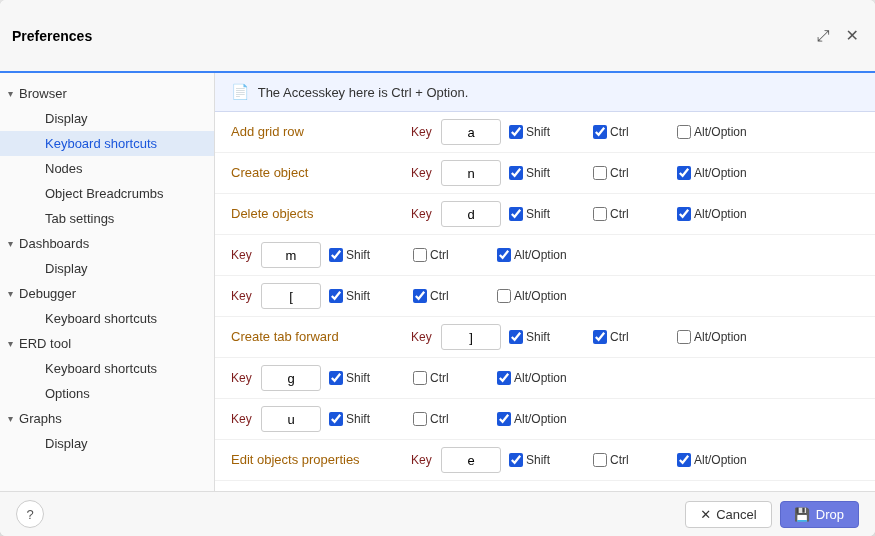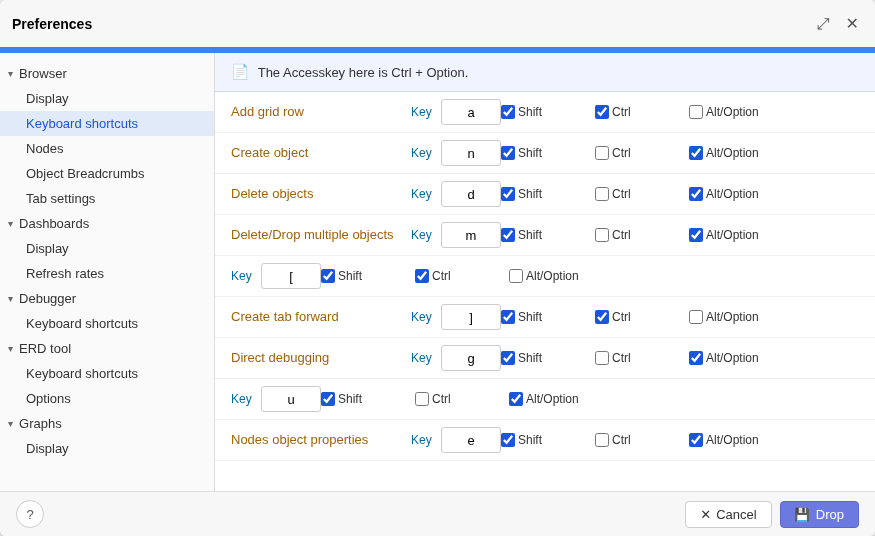--- a/index.html
+++ b/index.html
@@ -1,36 +1,36 @@
 <!DOCTYPE html>
 <html><head>
   <meta charset="utf-8">
   <style>
     * { box-sizing: border-box; margin: 0; padding: 0; }
     body { font-family: -apple-system, BlinkMacSystemFont, 'Segoe UI', sans-serif; font-size: 13px; background: #f0f0f0; display: flex; align-items: center; justify-content: center; width: 875px; height: 536px; }
     .dialog { width: 875px; height: 536px; background: #fff; border-radius: 6px; box-shadow: 0 4px 24px rgba(0,0,0,0.25); display: flex; flex-direction: column; overflow: hidden; }
-    .dialog-header { display: flex; align-items: center; justify-content: space-between; padding: 12px 12px; border-bottom: 6px solid #3b82f6; background: #f7f7f7; }
+    .dialog-header { display: flex; align-items: center; justify-content: space-between; padding: 24px 12px; border-bottom: 2px solid #3b82f6; background: #f7f7f7; }
     .dialog-title { font-weight: 600; font-size: 14px; }
     .header-icons { display: flex; gap: 8px; }
     .header-icon { cursor: pointer; color: #555; font-size: 16px; background: none; border: none; padding: 2px 4px; border-radius: 3px; }
     .dialog-body { display: flex; flex: 1; overflow: hidden; }
     .sidebar { width: 215px; min-width: 215px; border-right: 1px solid #ddd; overflow-y: auto; padding: 8px 0; background: #fafafa; }
     .sidebar-item { padding: 5px 12px 5px 16px; cursor: pointer; color: #333; display: flex; align-items: center; gap: 6px; white-space: nowrap; }
     .sidebar-item.active { background: #e0eaf8; color: #1a56db; }
     .sidebar-item.group-header { font-weight: 500; padding-left: 8px; }
-    .sidebar-item.child { padding-left: 26px; }
+    .sidebar-item.child { padding-left: 45px; }
     .chevron { font-size: 10px; color: #666; }
     .main-content { flex: 1; overflow-y: auto; padding: 0; }
     .info-bar { background: #f0f4ff; border-bottom: 1px solid #d0d8f0; padding: 10px 16px; display: flex; align-items: center; gap: 8px; color: #333; font-size: 13px; }
     .info-icon { color: #555; font-size: 15px; }
     .shortcut-row { display: flex; align-items: center; padding: 7px 16px; border-bottom: 1px solid #f0f0f0; }
     .shortcut-name { flex: 0 0 180px; color: #a16207; font-size: 13px; line-height: 1.3; }
-    .shortcut-key-label { flex: 0 0 30px; color: #0369a1; font-size: 12px; }
+    .shortcut-key-label { flex: 0 0 30px; color: #7f1d1d; font-size: 12px; }
     .key-input { width: 60px; height: 26px; border: 1px solid #ccc; border-radius: 3px; padding: 2px 6px; font-size: 13px; text-align: center; background: #fff; }
-    .checkboxes { display: flex; gap: 14px; }
+    .checkboxes { display: flex; gap: 4px; margin-left: 8px; }
     .checkbox-item { display: flex; align-items: center; gap: 3px; min-width: 80px; }
     .checkbox-item input[type=checkbox] { width: 14px; height: 14px; accent-color: #1a56db; }
     .checkbox-label { font-size: 12px; color: #333; }
     .dialog-footer { border-top: 1px solid #ddd; padding: 8px 16px; display: flex; align-items: center; justify-content: space-between; background: #f7f7f7; }
     .footer-left { display: flex; align-items: center; }
     .help-btn { width: 28px; height: 28px; border-radius: 50%; border: 1px solid #ccc; background: #fff; cursor: pointer; display: flex; align-items: center; justify-content: center; font-size: 13px; color: #555; }
     .footer-right { display: flex; gap: 8px; }
     .btn { padding: 5px 14px; border-radius: 4px; cursor: pointer; font-size: 13px; display: flex; align-items: center; gap: 5px; }
     .btn-cancel { background: #fff; border: 1px solid #ccc; color: #333; }
     .btn-save { background: #6c7ae0; border: 1px solid #5a68cc; color: #fff; }
@@ -70,23 +70,20 @@
         <div class="sidebar-item child">
           <span>Tab settings</span>
         </div>
         <div class="sidebar-item group-header">
           <span class="chevron">▾</span>
           <span>Dashboards</span>
         </div>
         <div class="sidebar-item child">
           <span>Display</span>
         </div>
-        <div class="sidebar-item child">
-          <span>Refresh rates</span>
-        </div>
         <div class="sidebar-item group-header">
           <span class="chevron">▾</span>
           <span>Debugger</span>
         </div>
         <div class="sidebar-item child">
           <span>Keyboard shortcuts</span>
         </div>
         <div class="sidebar-item group-header">
           <span class="chevron">▾</span>
           <span>ERD tool</span>
@@ -163,21 +160,20 @@
                 <input type="checkbox" style="">
                 <span class="checkbox-label">Ctrl</span>
               </label>
               <label class="checkbox-item">
                 <input type="checkbox" checked="" style="">
                 <span class="checkbox-label">Alt/Option</span>
               </label>
             </div>
           </div>
           <div class="shortcut-row">
-            <div class="shortcut-name">Delete/Drop multiple objects</div>
             <div class="shortcut-key-label">Key</div>
             <input type="text" class="key-input" value="m" style="">
             <div class="checkboxes">
               <label class="checkbox-item">
                 <input type="checkbox" checked="" style="">
                 <span class="checkbox-label">Shift</span>
               </label>
               <label class="checkbox-item">
                 <input type="checkbox" style="">
                 <span class="checkbox-label">Ctrl</span>
@@ -219,21 +215,20 @@
                 <input type="checkbox" checked="" style="">
                 <span class="checkbox-label">Ctrl</span>
               </label>
               <label class="checkbox-item">
                 <input type="checkbox" style="">
                 <span class="checkbox-label">Alt/Option</span>
               </label>
             </div>
           </div>
           <div class="shortcut-row">
-            <div class="shortcut-name">Direct debugging</div>
             <div class="shortcut-key-label">Key</div>
             <input type="text" class="key-input" value="g" style="">
             <div class="checkboxes">
               <label class="checkbox-item">
                 <input type="checkbox" checked="" style="">
                 <span class="checkbox-label">Shift</span>
               </label>
               <label class="checkbox-item">
                 <input type="checkbox" style="">
                 <span class="checkbox-label">Ctrl</span>
@@ -256,21 +251,21 @@
                 <input type="checkbox" style="">
                 <span class="checkbox-label">Ctrl</span>
               </label>
               <label class="checkbox-item">
                 <input type="checkbox" checked="" style="">
                 <span class="checkbox-label">Alt/Option</span>
               </label>
             </div>
           </div>
           <div class="shortcut-row">
-            <div class="shortcut-name">Nodes object properties</div>
+            <div class="shortcut-name">Edit objects properties</div>
             <div class="shortcut-key-label">Key</div>
             <input type="text" class="key-input" value="e" style="">
             <div class="checkboxes">
               <label class="checkbox-item">
                 <input type="checkbox" checked="" style="">
                 <span class="checkbox-label">Shift</span>
               </label>
               <label class="checkbox-item">
                 <input type="checkbox" style="">
                 <span class="checkbox-label">Ctrl</span>

